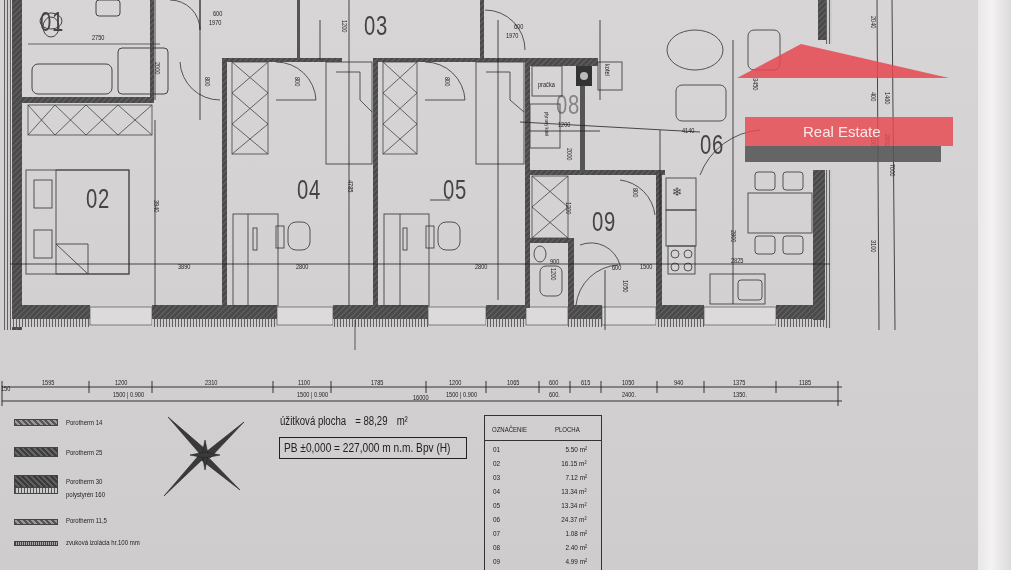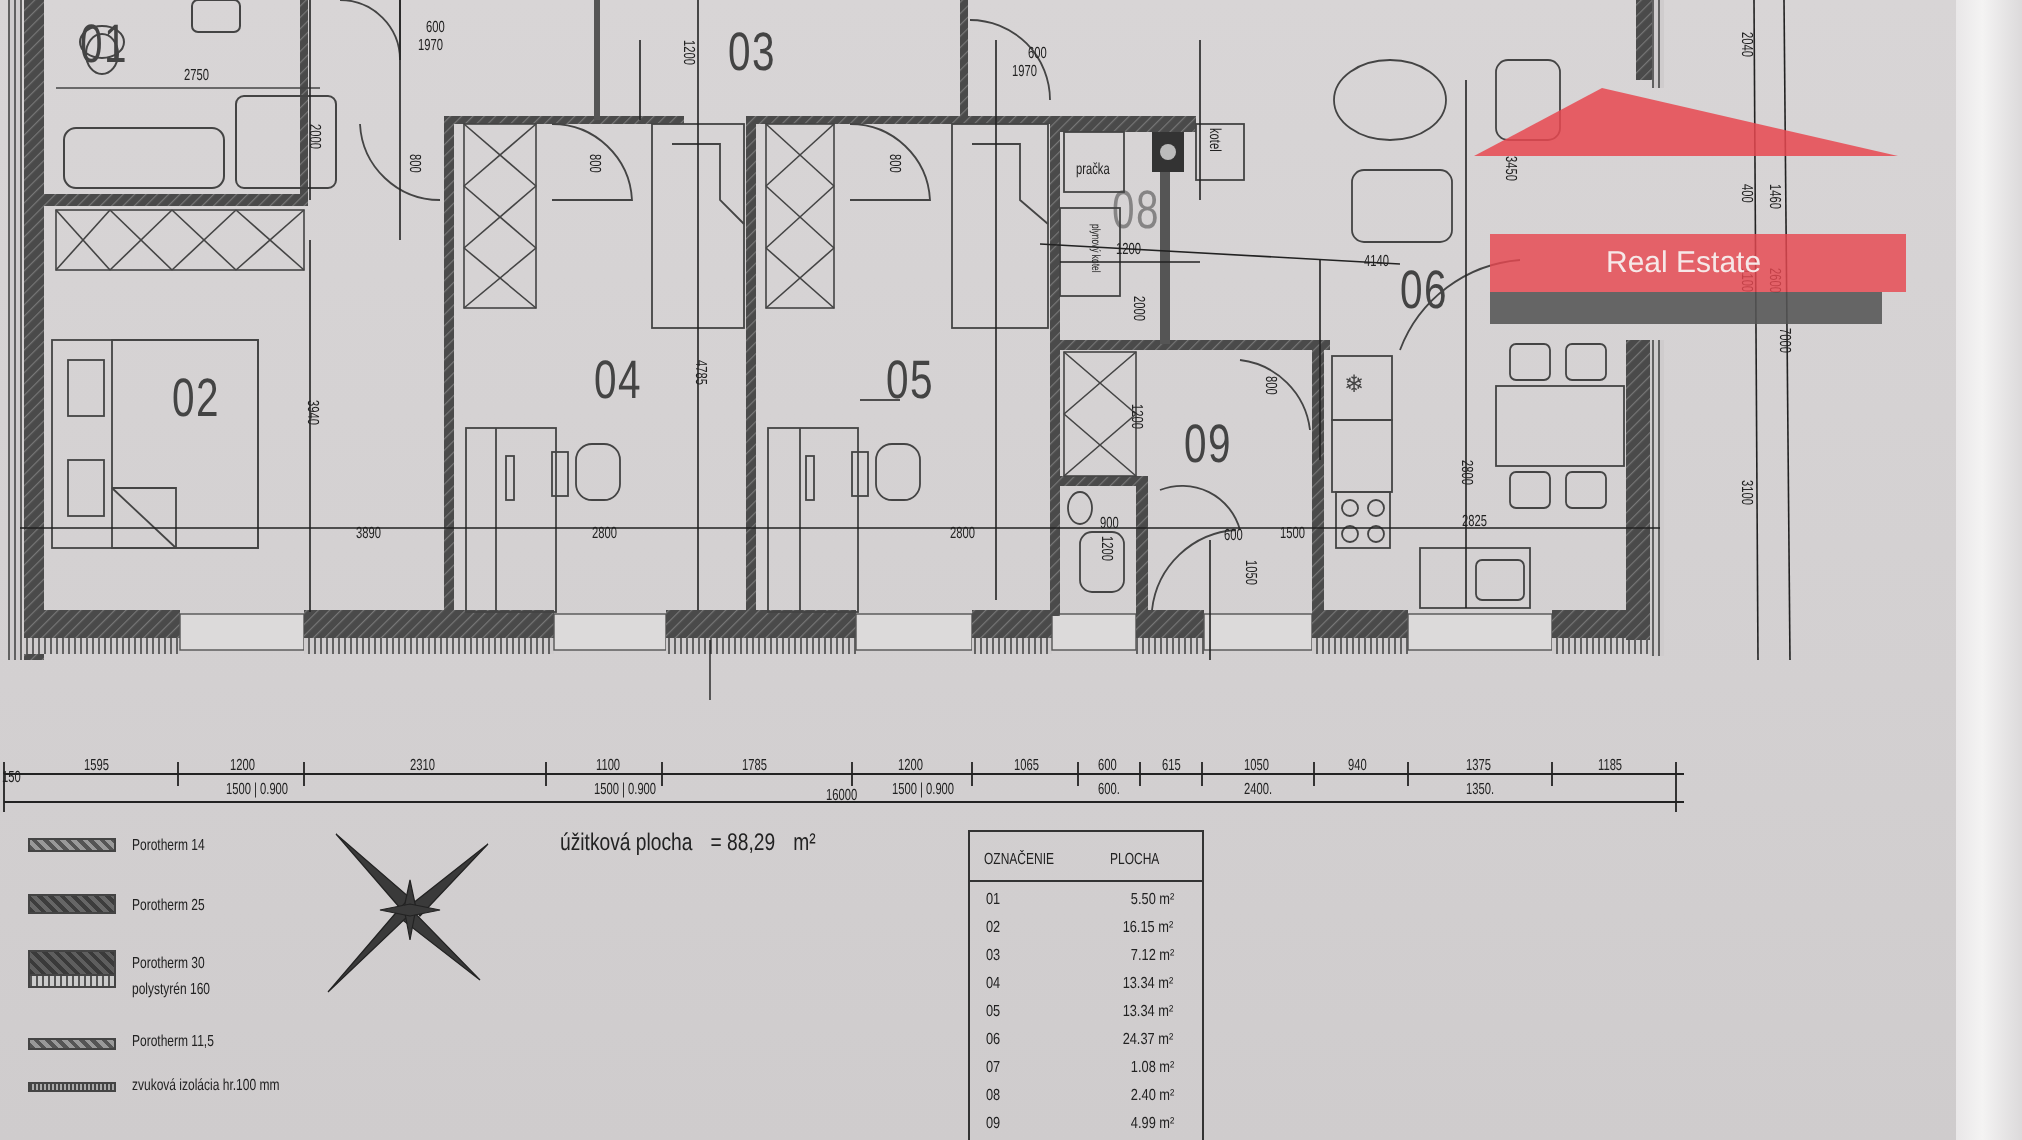--- a/index.html
+++ b/index.html
@@ -348,20 +348,23 @@
     </g>
   </svg>
 
   <div class="area-box">
     <div class="area-line">
       <span>úžitková plocha</span>
       <span style="margin-left:8px;">= 88,29</span>
       <span style="margin-left:8px;">m²</span>
     </div>
   </div>
+  <div class="ref-box">
+    <div class="ref-text">PB ±0,000 = 227,000 m n.m. Bpv (H)</div>
+  </div>
 
   <div class="area-table">
     <div class="th" style="left:7px;">OZNAČENIE</div>
     <div class="th" style="left:70px;">PLOCHA</div>
     <div style="position:absolute;left:0;top:24px;width:116px;border-top:1px solid #333;"></div>
     <div class="row" style="top:29px;">
         <span class="code">01</span>
         <span class="val">5.50 m²</span>
       </div>
     <div class="row" style="top:43px;">

